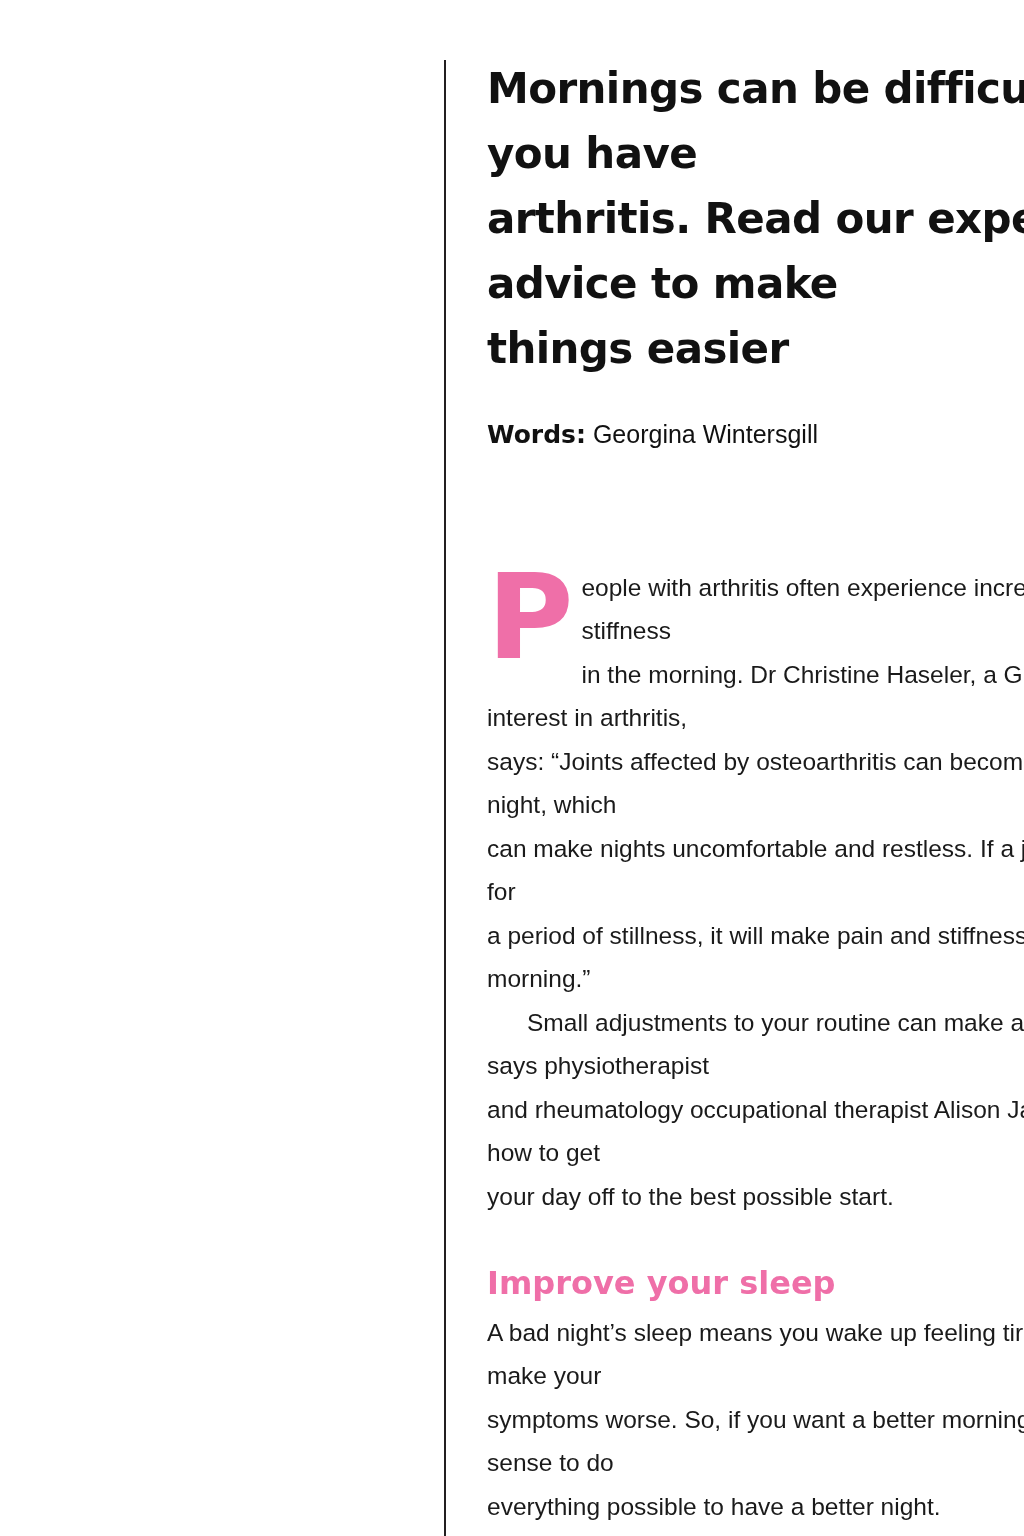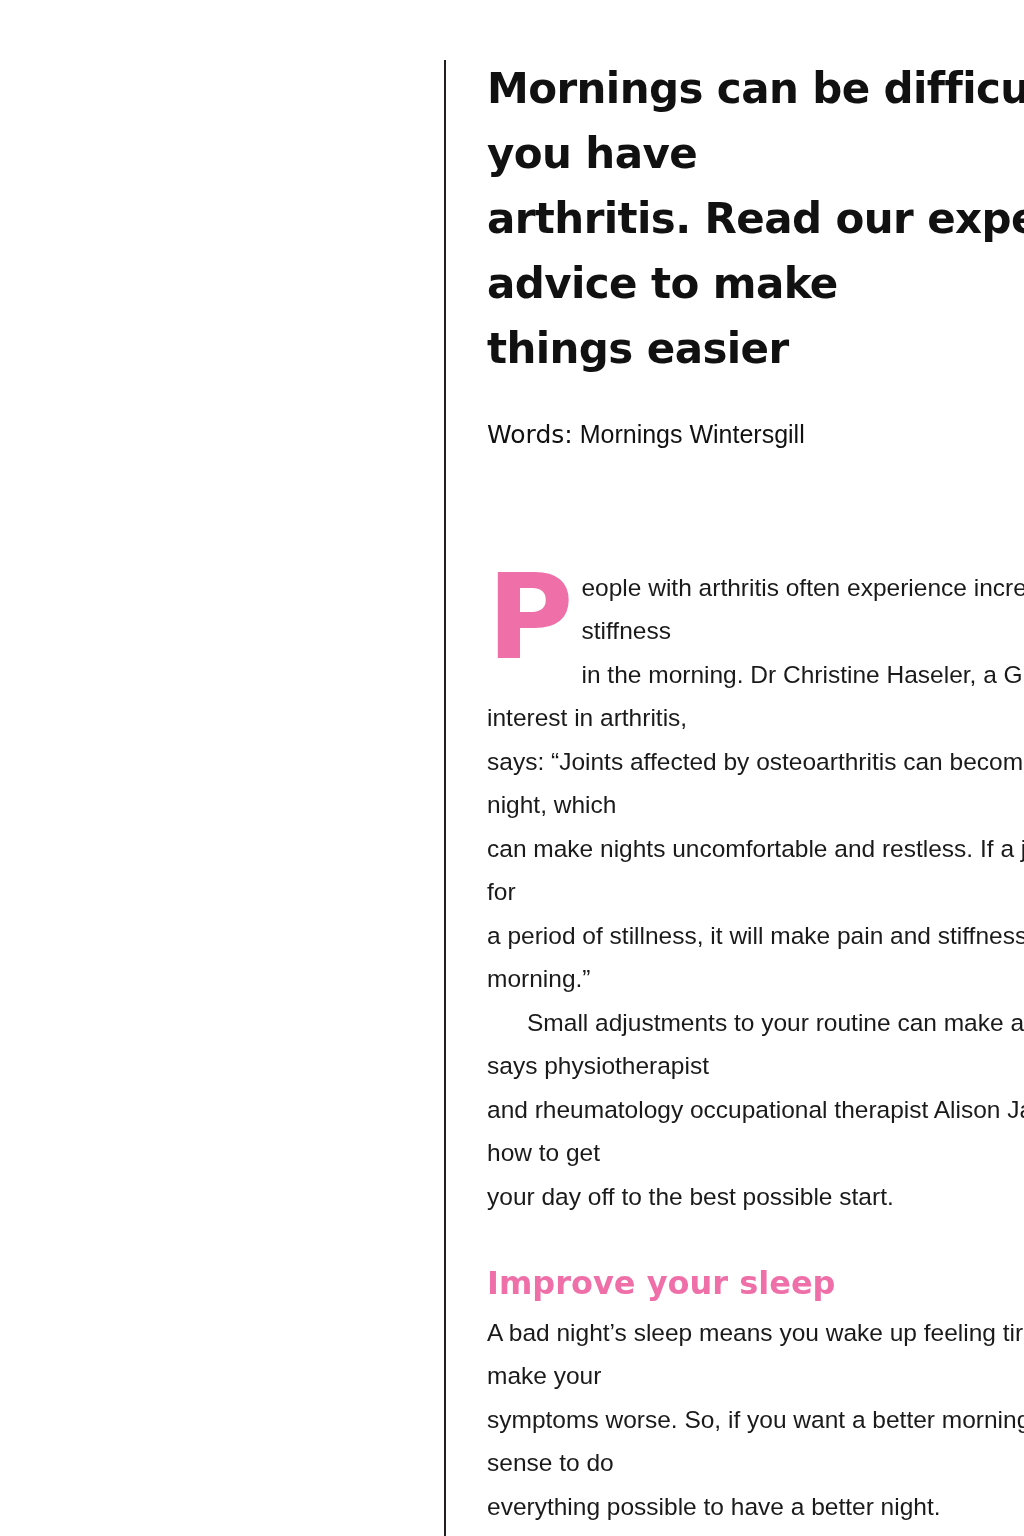--- a/index.html
+++ b/index.html
@@ -52,21 +52,21 @@
   }
 
   .byline {
     font-size: 25px;
     line-height: 1.2;
     color: #111111;
     margin: 0 0 72px 0;
   }
   .byline .byline-label {
     font-family: "DejaVu Sans", sans-serif;
-    font-weight: normal;
+    font-weight: bold;
   }
   .byline .byline-name {
     font-weight: normal;
   }
 
   
   .body-copy p {
     font-size: 24.5px;
     line-height: 43.5px;
     margin: 0;
@@ -108,21 +108,21 @@
   <div class="column-rule"></div>
 
   <div class="article">
 
     <h1 class="headline">Mornings can be difficult when you have
 arthritis. Read our expert advice to make
 things easier</h1>
 
     <div class="byline">
       <span class="byline-label">Words:</span>
-      <span class="byline-name">Mornings Wintersgill</span>
+      <span class="byline-name">Georgina Wintersgill</span>
     </div>
 
     <div class="body-copy">
 
       <p class="dropcap-para">
         <span class="dropcap">P</span><span>eople with arthritis often experience increased pain and stiffness
 in the morning. Dr Christine Haseler, a GP with a special interest in arthritis,
 says: “Joints affected by osteoarthritis can become painful at night, which
 can make nights uncomfortable and restless. If a joint is kept still for
 a period of stillness, it will make pain and stiffness worse in the morning.”</span>

